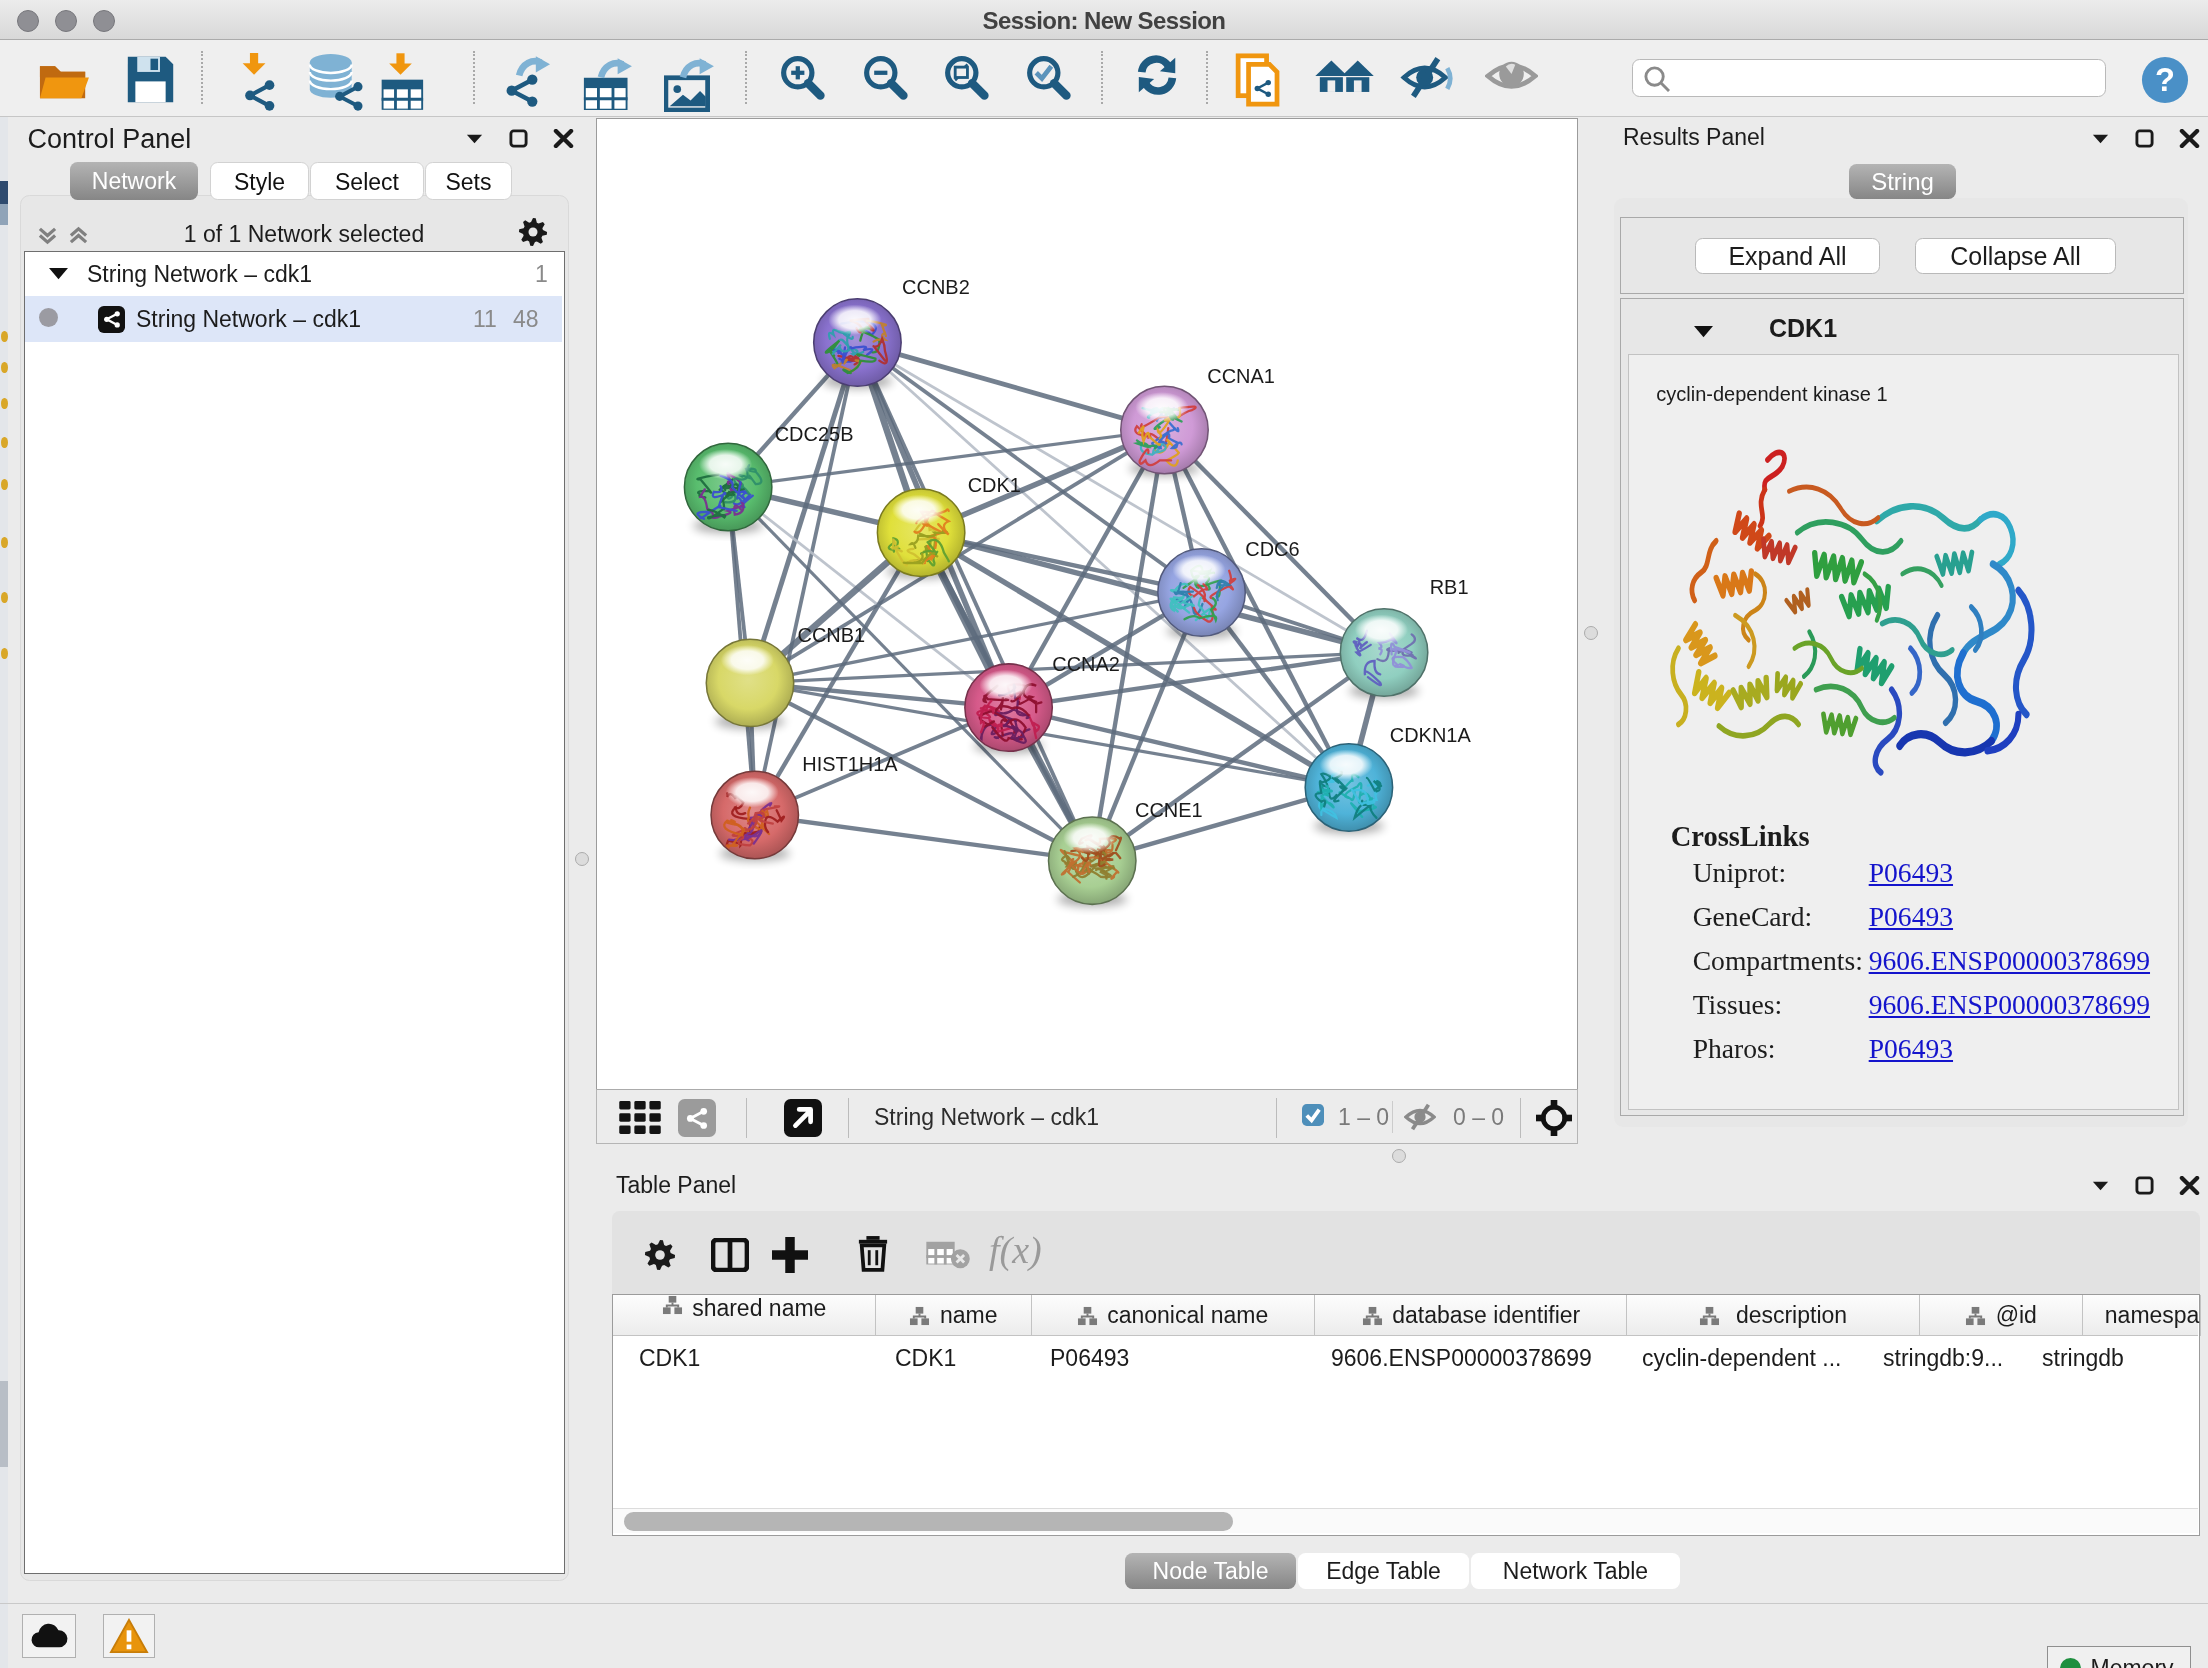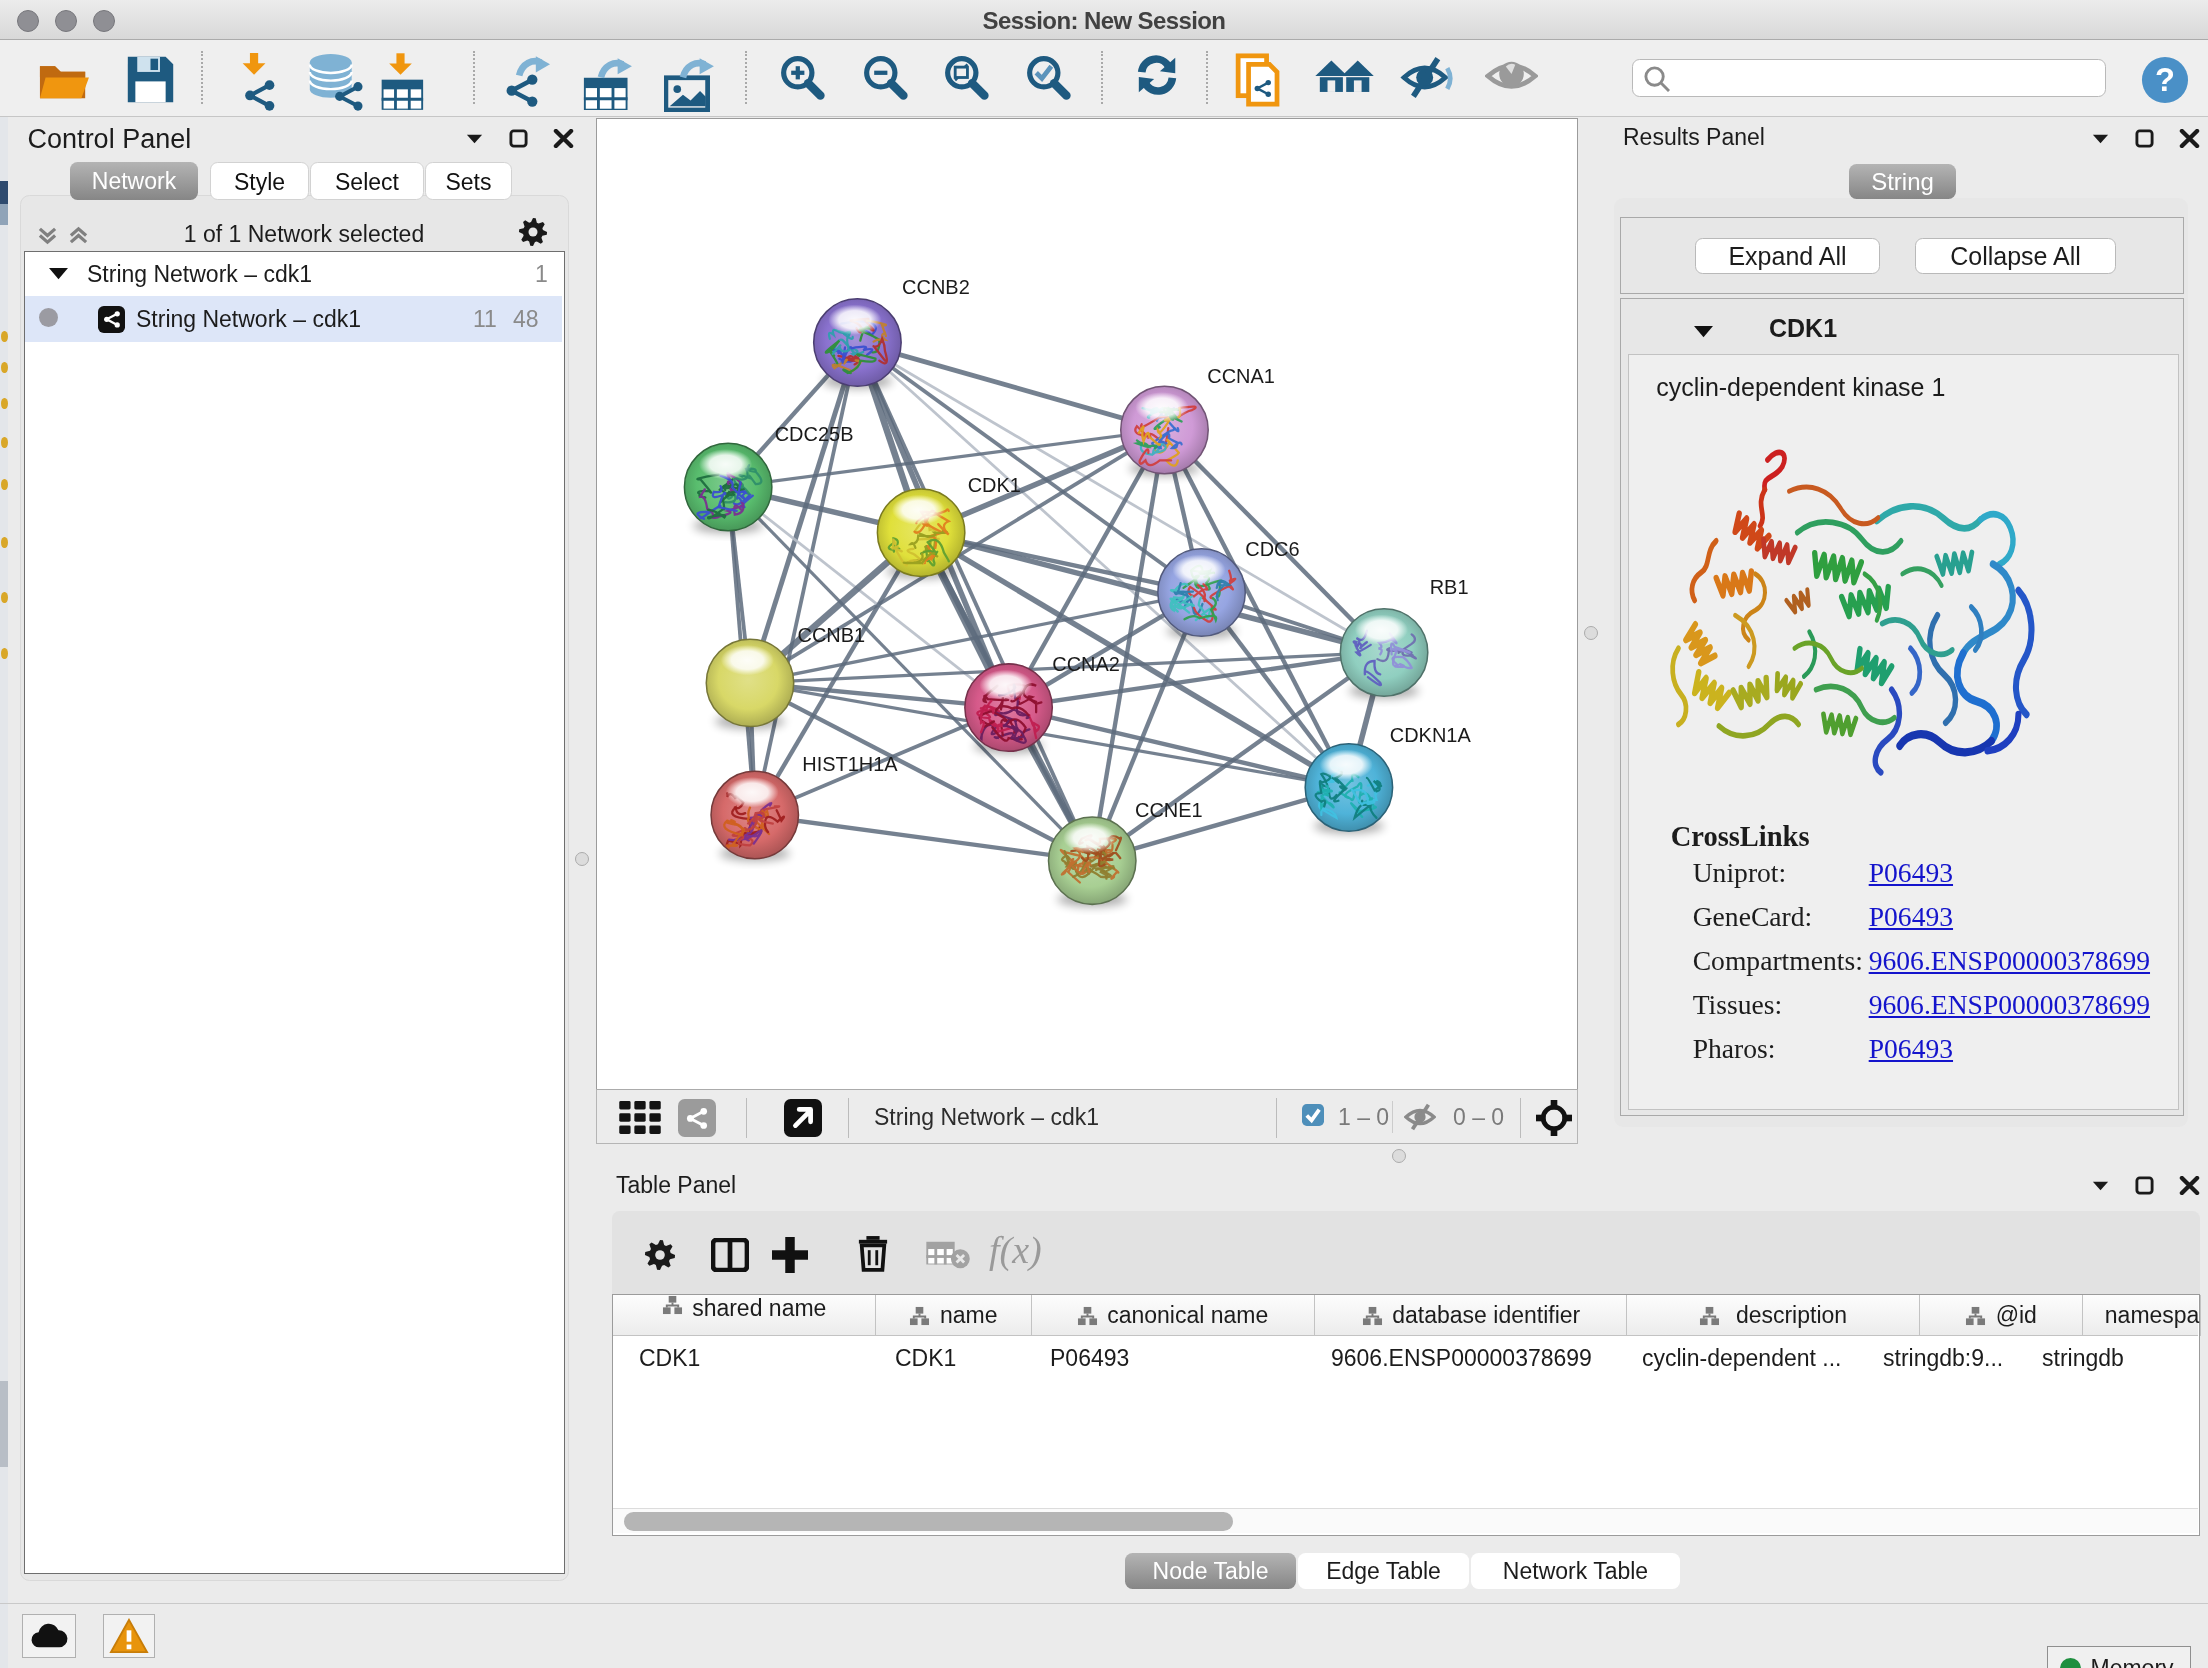--- a/index.html
+++ b/index.html
@@ -683,21 +683,21 @@
 <div class="abs" style="left:1620px;top:217px;width:564px;height:77px;border:1px solid #a9a9a9">
   <div class="abs" style="left:74px;top:20px;width:185px;height:36px;background:#fff;border:1px solid #b9b9b9;border-radius:7.6px;text-align:center;line-height:34px;font-size:25px">Expand All</div>
   <div class="abs" style="left:294px;top:20px;width:201px;height:36px;background:#fff;border:1px solid #b9b9b9;border-radius:7.6px;text-align:center;line-height:34px;font-size:25px">Collapse All</div>
 </div>
 <div class="abs" style="left:1620px;top:298px;width:564px;height:818px;border:1px solid #a9a9a9">
   <svg width="21" height="13.3" viewBox="0 0 22 14" style="position:absolute;left:72px;top:26px">
       <path d="M1 1 L21 1 L11 13 Z" fill="#111"></path>
     </svg>
   <div class="abs" style="left:148px;top:15px;font-weight:bold;font-size:25px">CDK1</div>
   <div class="abs" style="left:6.7px;top:55px;width:551px;height:756px;background:#efefef;border:1px solid #c2c2c2">
-    <div class="abs" style="left:27.6px;top:18px;font-size:25px">cyclin-dependent kinase 1</div>
+    <div class="abs" style="left:27.6px;top:28px;font-size:20px">cyclin-dependent kinase 1</div>
     <div class="abs" style="left:0px;top:81px;width:551px;height:342px;overflow:hidden">
         <svg width="552" height="380" viewBox="0 0 580 400" style="position:absolute;left:0;top:0">
 <g transform="translate(26,6) scale(0.71,0.87)">
 <path d="M168 22 C185 5 200 14 190 30 C178 46 160 40 164 58" fill="none" stroke="#cc2020" stroke-width="7" stroke-linecap="round" opacity="1.0"></path>
 <path d="M164 58 C150 78 168 88 157 102" fill="none" stroke="#cc3318" stroke-width="7" stroke-linecap="round" opacity="1.0"></path>
 <path d="M126 87L120 109L137 93L131 116L148 100L142 122L159 107L153 129L170 114" fill="none" stroke="#d04818" stroke-width="8" stroke-linejoin="round" stroke-linecap="round"></path>
 <path d="M162 118L164 139L174 121L176 141L186 123L187 144L197 125L199 146L209 128" fill="none" stroke="#c03828" stroke-width="7" stroke-linejoin="round" stroke-linecap="round"></path>
 <path d="M92 120 C76 132 84 150 70 158 C56 166 52 180 60 192" fill="none" stroke="#d06018" stroke-width="7" stroke-linecap="round" opacity="1.0"></path>
 <path d="M92 165L102 186L105 163L115 184L118 161L128 182L131 159L141 180L144 157" fill="none" stroke="#d97818" stroke-width="8" stroke-linejoin="round" stroke-linecap="round"></path>
 <path d="M61 221L47 240L68 231L55 249L76 240L62 258L83 249L69 268L90 259" fill="none" stroke="#d9971c" stroke-width="8" stroke-linejoin="round" stroke-linecap="round"></path>

